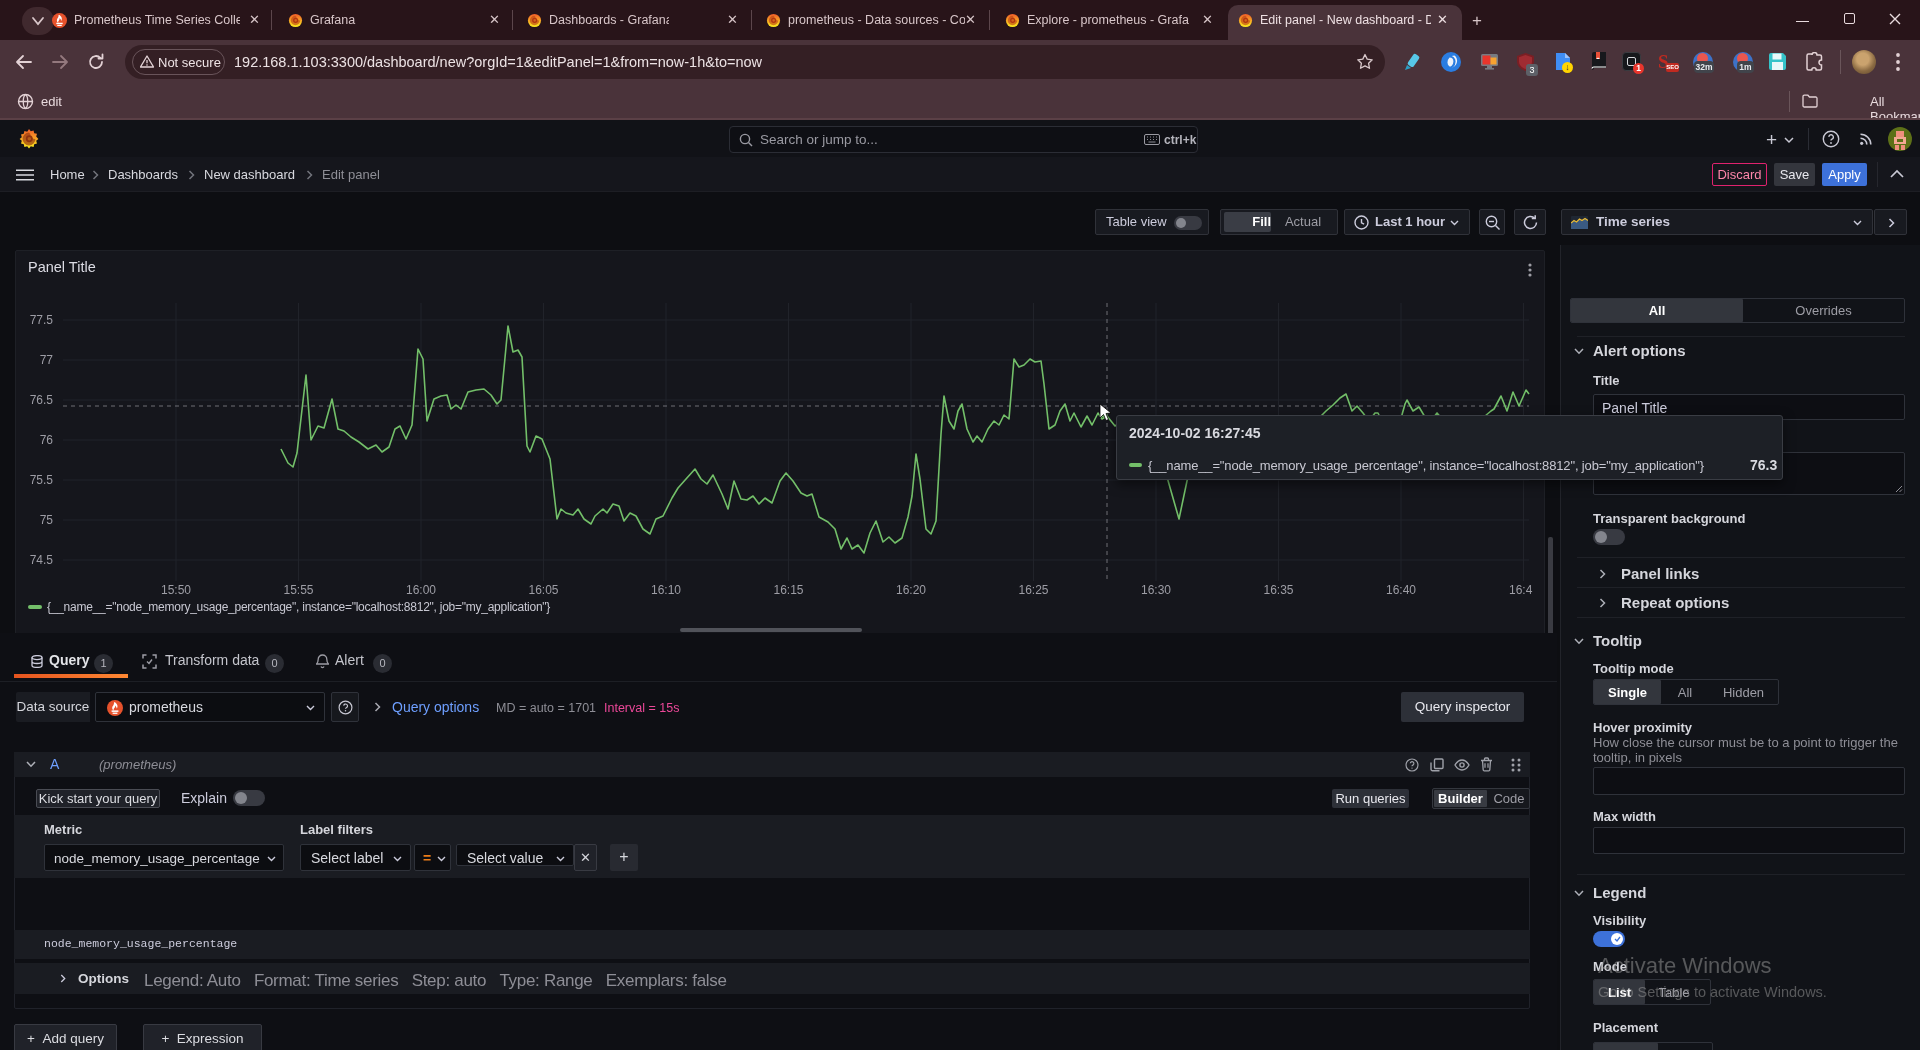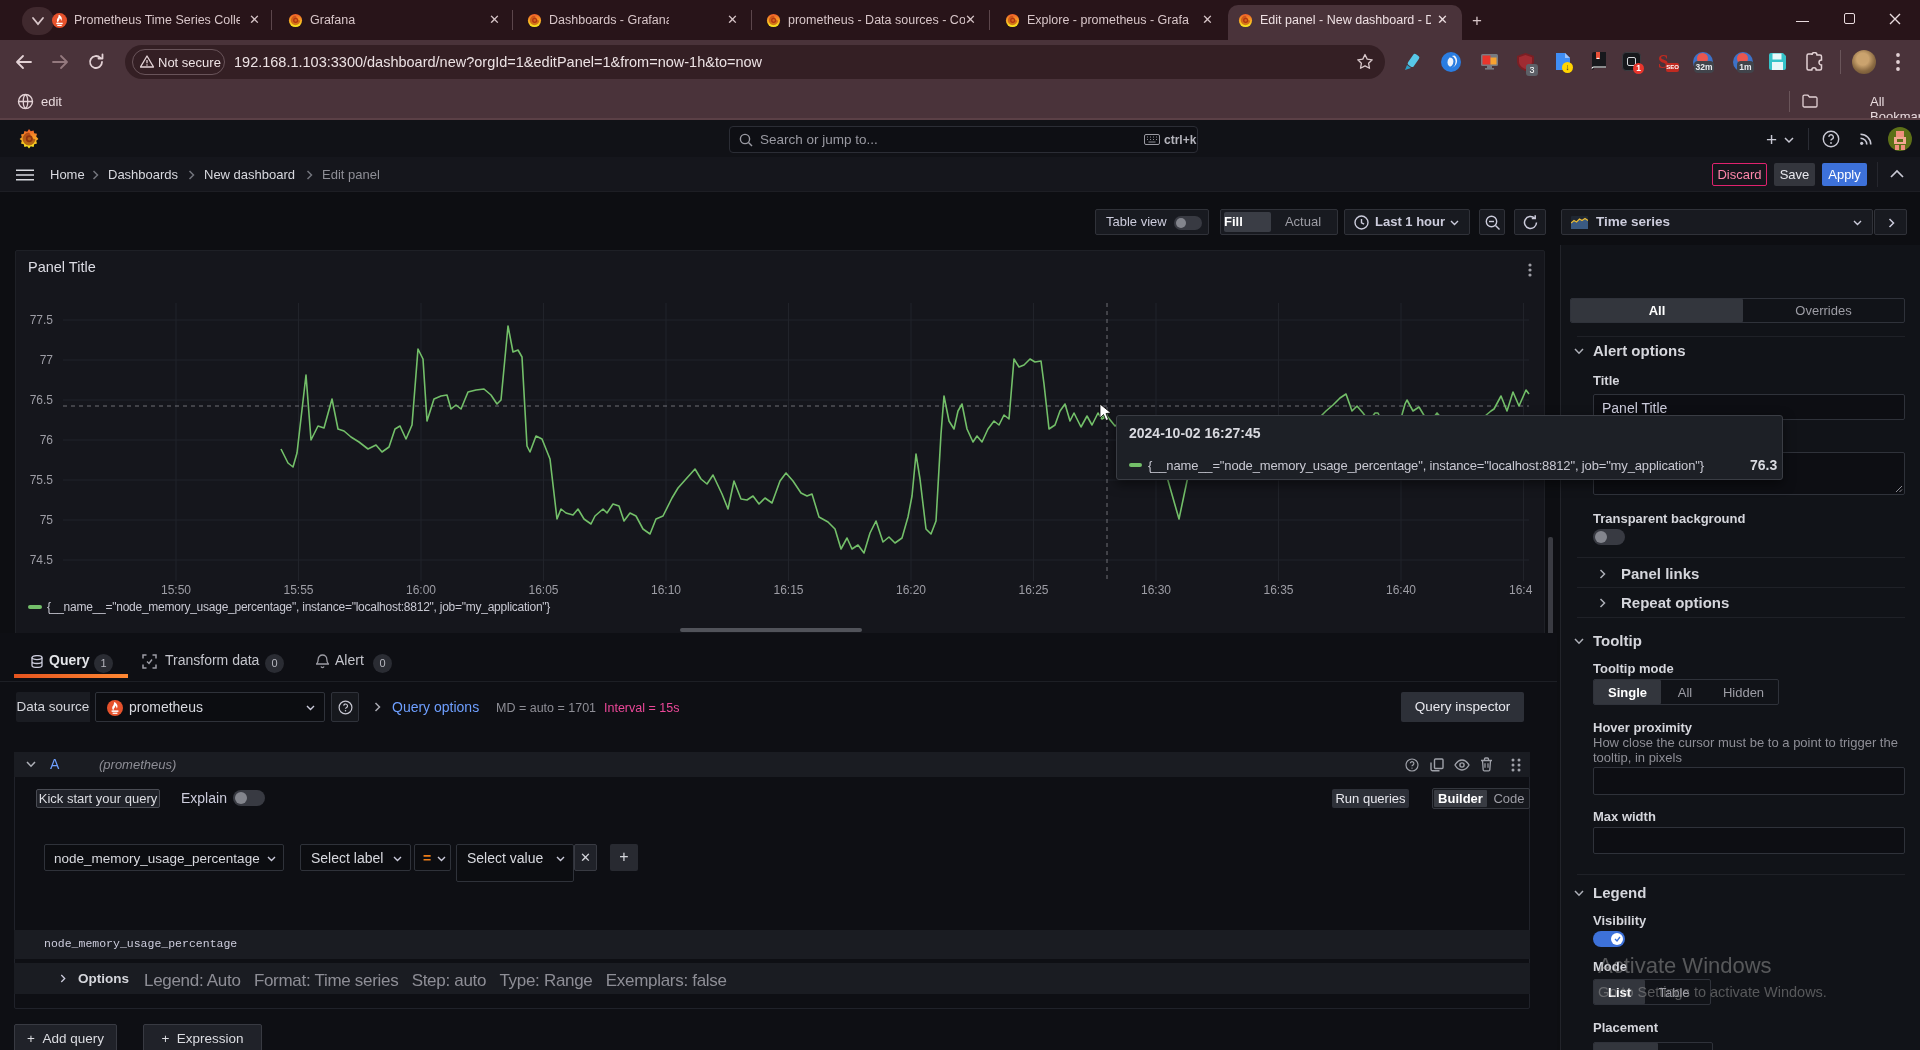--- a/index.html
+++ b/index.html
@@ -289,21 +289,21 @@
       </svg>
   </div>
   <div class="abs" id="content">
 
     <div class="tbbox" style="left:1095px;width:114px;">
       <span style="position:absolute;left:10px;top:4px;">Table view</span>
       <div style="position:absolute;left:78px;top:6px;width:28px;height:14px;border-radius:7px;background:#383a42;"></div>
       <div style="position:absolute;left:80px;top:8px;width:10px;height:10px;border-radius:5px;background:#83858d;"></div>
     </div>
     <div class="tbbox" style="left:1220px;width:118px;background:#181a20;">
-      <div style="position:absolute;left:3px;top:2px;width:47px;height:20px;background:#3a3d45;border-radius:2px;text-align:left;line-height:20px;font-weight:700;color:#fff;">Fill</div>
+      <div style="position:absolute;left:3px;top:2px;width:47px;height:20px;background:#3a3d45;border-radius:2px;text-align:right;line-height:20px;font-weight:700;color:#fff;">Fill</div>
       <div style="position:absolute;left:53px;top:2px;width:58px;height:20px;text-align:center;line-height:20px;color:#9d9da5;">Actual</div>
     </div>
     <div class="tbbox" style="left:1344px;width:126px;">
       <svg style="position:absolute;left:9px;top:5px" width="15" height="15" viewBox="0 0 15 15">
           <circle cx="7.5" cy="7.5" r="6.5" fill="none" stroke="#ccccdc" stroke-width="1.4"></circle>
           <path d="M7.5 4 v3.8 l2.6 1.4" fill="none" stroke="#ccccdc" stroke-width="1.4"></path>
         </svg>
       <span style="position:absolute;left:30px;top:4px;font-weight:700;">Last 1 hour</span>
       <svg style="position:absolute;left:105px;top:10px" width="9" height="6" viewBox="0 0 9 6">
           <path d="M1 1 l3.5 3.5 L8 1" stroke="#ccccdc" stroke-width="1.4" fill="none"></path>
@@ -482,39 +482,43 @@
       </div>
       <div style="position:absolute;left:36px;top:156px;width:124px;height:19px;background:#202229;border:1px solid #4a4c54;border-radius:2px;color:#dcdde2;font-size:13px;font-weight:500;text-align:center;line-height:18px;">Kick start your query</div>
       <div style="position:absolute;left:181px;top:157px;font-size:14px;color:#ccccdc;">Explain</div>
       <div style="position:absolute;left:233px;top:157px;width:32px;height:16px;border-radius:8px;background:#383a42;"></div>
       <div style="position:absolute;left:235px;top:159px;width:12px;height:12px;border-radius:6px;background:#83858d;"></div>
       <div style="position:absolute;left:1332px;top:156px;width:77px;height:19px;background:#2d3038;border-radius:2px;color:#e8e8ee;font-size:13px;font-weight:500;text-align:center;line-height:19px;">Run queries</div>
       <div style="position:absolute;left:1432px;top:155px;width:98px;height:21px;border:1px solid #34373e;border-radius:2px;background:#16181d;">
         <div style="position:absolute;left:1px;top:1px;width:53px;height:17px;background:#383b42;border-radius:1px;color:#fff;font-size:13px;font-weight:700;text-align:center;line-height:17px;">Builder</div>
         <div style="position:absolute;left:56px;top:1px;width:40px;height:17px;color:#9d9da5;font-size:13px;text-align:center;line-height:17px;">Code</div>
       </div>
+      <div class="stripe" style="top:182px;height:63px;">
+        <div class="lbl13" style="position:absolute;left:30px;top:7px;">Metric</div>
+        <div class="lbl13" style="position:absolute;left:286px;top:7px;">Label filters</div>
+      </div>
       <div class="sel" style="left:44px;top:211px;width:240px;height:27px;font-size:13.5px;">
           <span style="position:absolute;left:9px;top:6px;">node_memory_usage_percentage</span>
           <svg style="position:absolute;left:222px;top:11px" width="9" height="6" viewBox="0 0 9 6">
             <path d="M1 1 l3.5 3.5 L8 1" stroke="#ccccdc" stroke-width="1.4" fill="none"></path>
           </svg>
         </div>
       <div class="sel" style="left:300px;top:211px;width:111px;height:27px;">
           <span style="position:absolute;left:10px;top:5px;">Select label</span>
           <svg style="position:absolute;left:92px;top:11px" width="9" height="6" viewBox="0 0 9 6">
             <path d="M1 1 l3.5 3.5 L8 1" stroke="#ccccdc" stroke-width="1.4" fill="none"></path>
           </svg>
         </div>
       <div class="sel" style="left:414px;top:211px;width:37px;height:27px;">
           <span style="position:absolute;left:8px;top:5px;color:#eb7b18;font-weight:700;">=</span>
           <svg style="position:absolute;left:22px;top:11px" width="9" height="6" viewBox="0 0 9 6">
             <path d="M1 1 l3.5 3.5 L8 1" stroke="#ccccdc" stroke-width="1.4" fill="none"></path>
           </svg>
         </div>
-      <div class="sel" style="left:456px;top:211px;width:118px;height:38px;">
+      <div class="sel" style="left:456px;top:211px;width:118px;height:22px;">
           <span style="position:absolute;left:10px;top:5px;">Select value</span>
           <svg style="position:absolute;left:99px;top:11px" width="9" height="6" viewBox="0 0 9 6">
             <path d="M1 1 l3.5 3.5 L8 1" stroke="#ccccdc" stroke-width="1.4" fill="none"></path>
           </svg>
         </div>
       <div style="position:absolute;left:574px;top:211px;width:23px;height:27px;background:#202229;border:1px solid #383a42;border-radius:2px;color:#d5d6dc;font-size:13px;text-align:center;line-height:25px;">✕</div>
       <div style="position:absolute;left:610px;top:211px;width:28px;height:27px;background:#282a31;border-radius:2px;color:#d5d6dc;font-size:16px;text-align:center;line-height:25px;">+</div>
       <div class="stripe" style="top:297px;height:29px;">
         <div style="position:absolute;left:30px;top:7px;font-family:'Liberation Mono',monospace;font-size:11.5px;color:#ccccdc;">node_memory_usage_percentage</div>
       </div>

